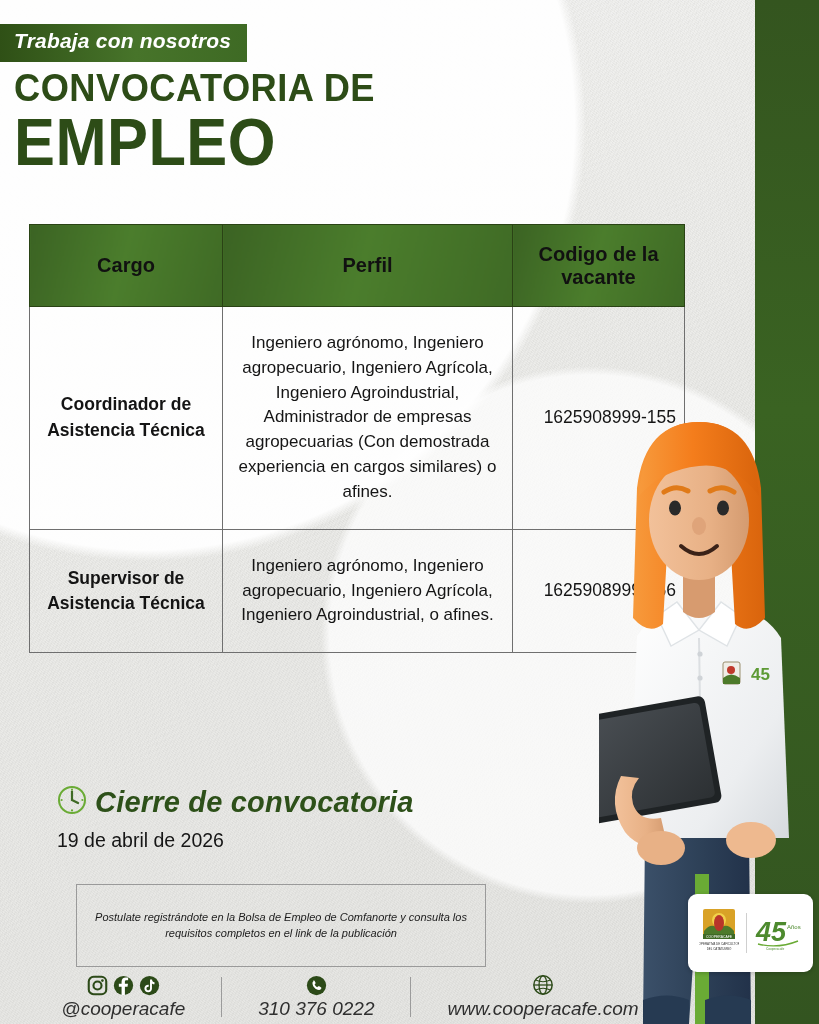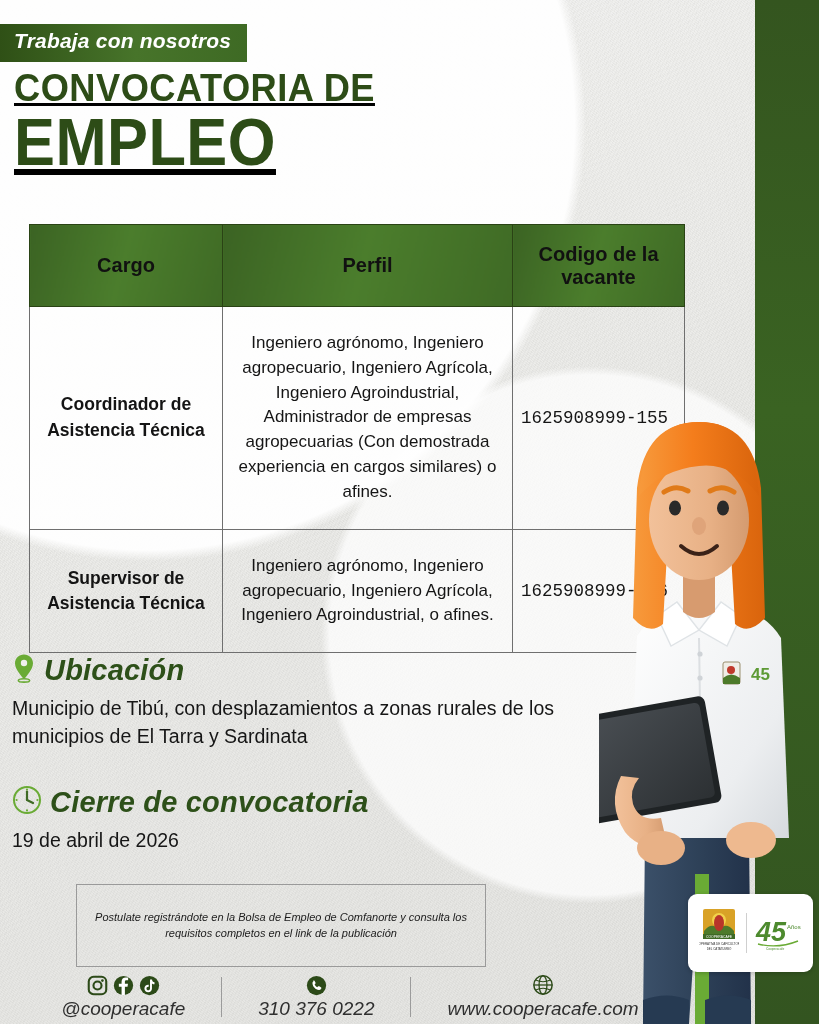--- a/index.html
+++ b/index.html
@@ -34,21 +34,21 @@
     position:absolute; left:0; top:24px;
     padding:5px 16px 9px 14px;
     background:linear-gradient(90deg,#2f5016 0%,#47742a 55%,#3e6a24 100%);
     color:#ffffff;
     font-style:italic; font-weight:bold;
     font-size:21px; letter-spacing:.2px;
     white-space:nowrap;
   }
 
   
-  #headline { position:absolute; left:14px; top:68px;text-decoration:underline; }
+  #headline { position:absolute; left:14px; top:68px; }
   .h-line1 {
     font-size:39px; font-weight:bold; color:#2d4c17;
     letter-spacing:.5px; line-height:1.0;
     transform:scaleX(.93); transform-origin:left center;
   }
   .h-line2 {
     font-size:66px; font-weight:bold; color:#2d4c17;
     letter-spacing:.5px; line-height:1.02; margin-top:2px;
     transform:scaleX(.93); transform-origin:left center;
   }
@@ -71,33 +71,33 @@
     padding:4px 6px;
     line-height:1.15;
   }
   .col-cargo { width:193px; }
   .col-perfil { width:290px; }
   .col-codigo { width:172px; }
 
   #jobs-table tbody td { background:transparent; padding:24px 8px; vertical-align:middle; }
   .cell-cargo { text-align:center; font-size:17.5px; font-weight:bold; color:#141414; line-height:1.45; }
   .cell-perfil { text-align:center; font-size:17px; color:#151515; line-height:1.46; }
-  .cell-codigo { text-align:left; font-size:17.5px; color:#151515;font-family:Liberation Mono, monospace; }
+  .cell-codigo { text-align:right; font-size:17.5px; color:#151515; }
 
   
   .section { position:absolute; left:12px; }
   .sec-head { display:flex; align-items:center; gap:8px; }
   .sec-title {
     font-size:29px; font-weight:bold; font-style:italic;
     color:#2d5019; letter-spacing:.2px;
   }
   .sec-body { font-size:19.5px; color:#161616; line-height:1.45; margin-top:7px; }
 
   #sec-ubicacion { top:653px; }
-  #sec-cierre { top:785px; }
+  #sec-cierre { top:785px;margin-left:45px; }
 
   
   #note-box {
     position:absolute; left:76px; top:884px;
     width:410px; padding:25px 12px;
     border:1px solid #9a9a9a;
     text-align:center;
     font-style:italic; font-size:11px;
     color:#1c1c1c; line-height:1.42;
   }
@@ -159,33 +159,20 @@
         <td class="cell-codigo">1625908999-155</td>
       </tr>
       <tr>
         <td class="cell-cargo">Supervisor de Asistencia Técnica</td>
         <td class="cell-perfil">Ingeniero agrónomo, Ingeniero agropecuario, Ingeniero Agrícola, Ingeniero Agroindustrial, o afines.</td>
         <td class="cell-codigo">1625908999-156</td>
       </tr>
     </tbody>
   </table>
 
-  <div class="section" id="sec-ubicacion">
-    <div class="sec-head">
-      <span>
-        <svg width="24" height="30" viewBox="0 0 24 30">
-          <path d="M12 1.5c-5 0-9 3.9-9 8.8 0 6.3 7.6 14.3 8.3 15 .4.4 1 .4 1.4 0 .7-.7 8.3-8.7 8.3-15 0-4.9-4-8.8-9-8.8z" fill="#6aab35"></path>
-          <circle cx="12" cy="10" r="3.2" fill="#f0f0ee"></circle>
-          <ellipse cx="12" cy="27.4" rx="5.6" ry="1.7" fill="none" stroke="#6aab35" stroke-width="1.6"></ellipse>
-        </svg>
-      </span>
-      <span class="sec-title">Ubicación</span>
-    </div>
-    <div class="sec-body" style="max-width:610px">Municipio de Tibú, con desplazamientos a zonas rurales de los municipios de El Tarra y Sardinata</div>
-  </div>
 
   <div class="section" id="sec-cierre">
     <div class="sec-head">
       <span>
         <svg width="30" height="30" viewBox="0 0 30 30">
           <circle cx="15" cy="15" r="13" fill="none" stroke="#6aab35" stroke-width="2"></circle>
           <line x1="15" y1="15" x2="15" y2="6.5" stroke="#3f6a25" stroke-width="2.2" stroke-linecap="round"></line>
           <line x1="15" y1="15" x2="21" y2="18" stroke="#3f6a25" stroke-width="2.2" stroke-linecap="round"></line>
           <circle cx="15" cy="4.6" r="1.1" fill="#6aab35"></circle>
           <circle cx="25.4" cy="15" r="1.1" fill="#6aab35"></circle>

